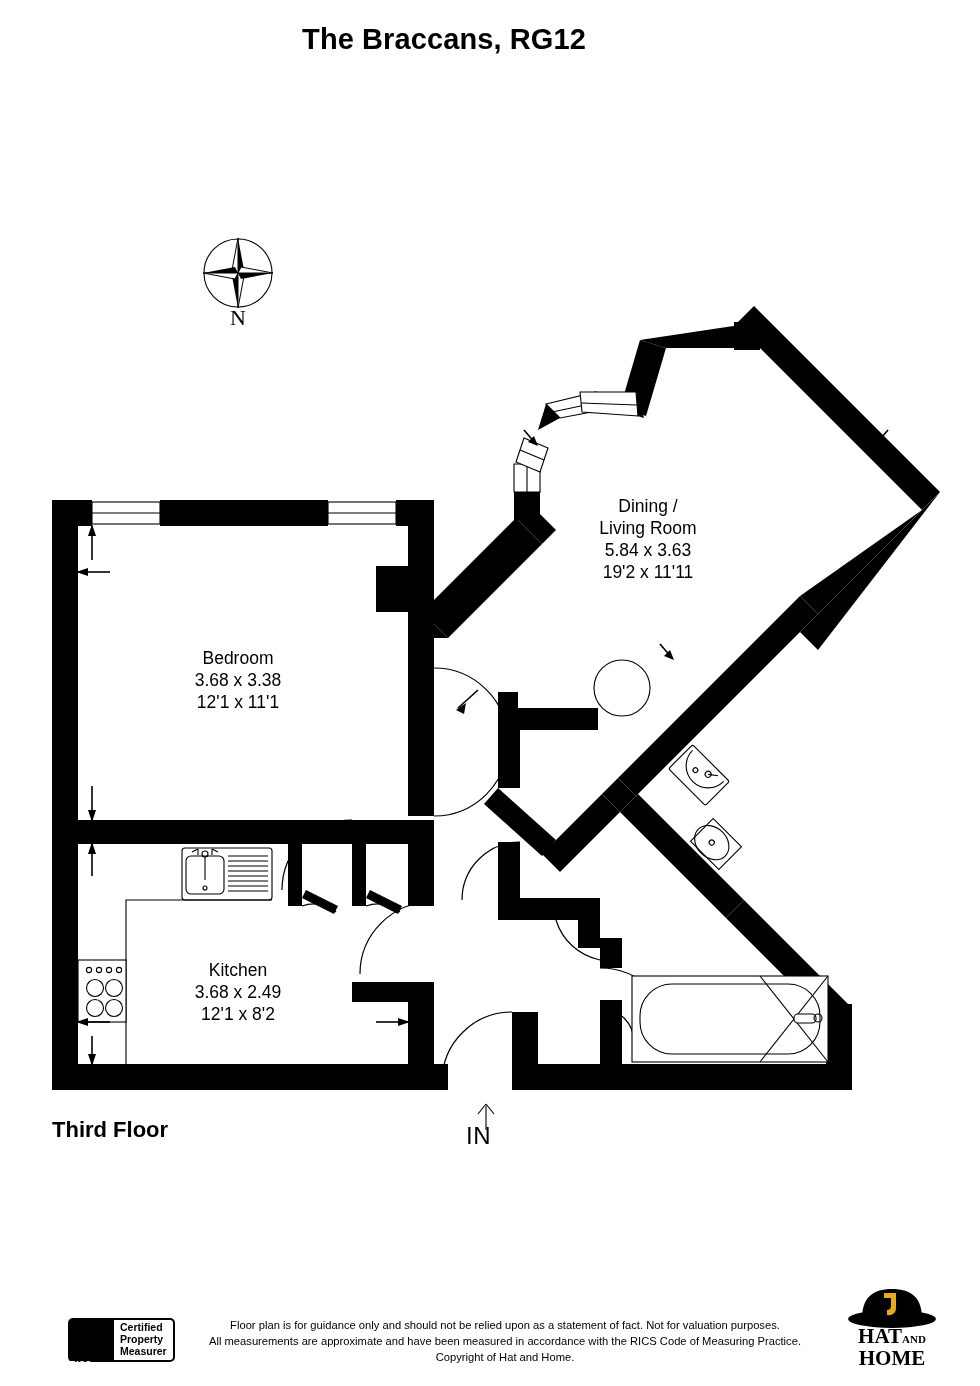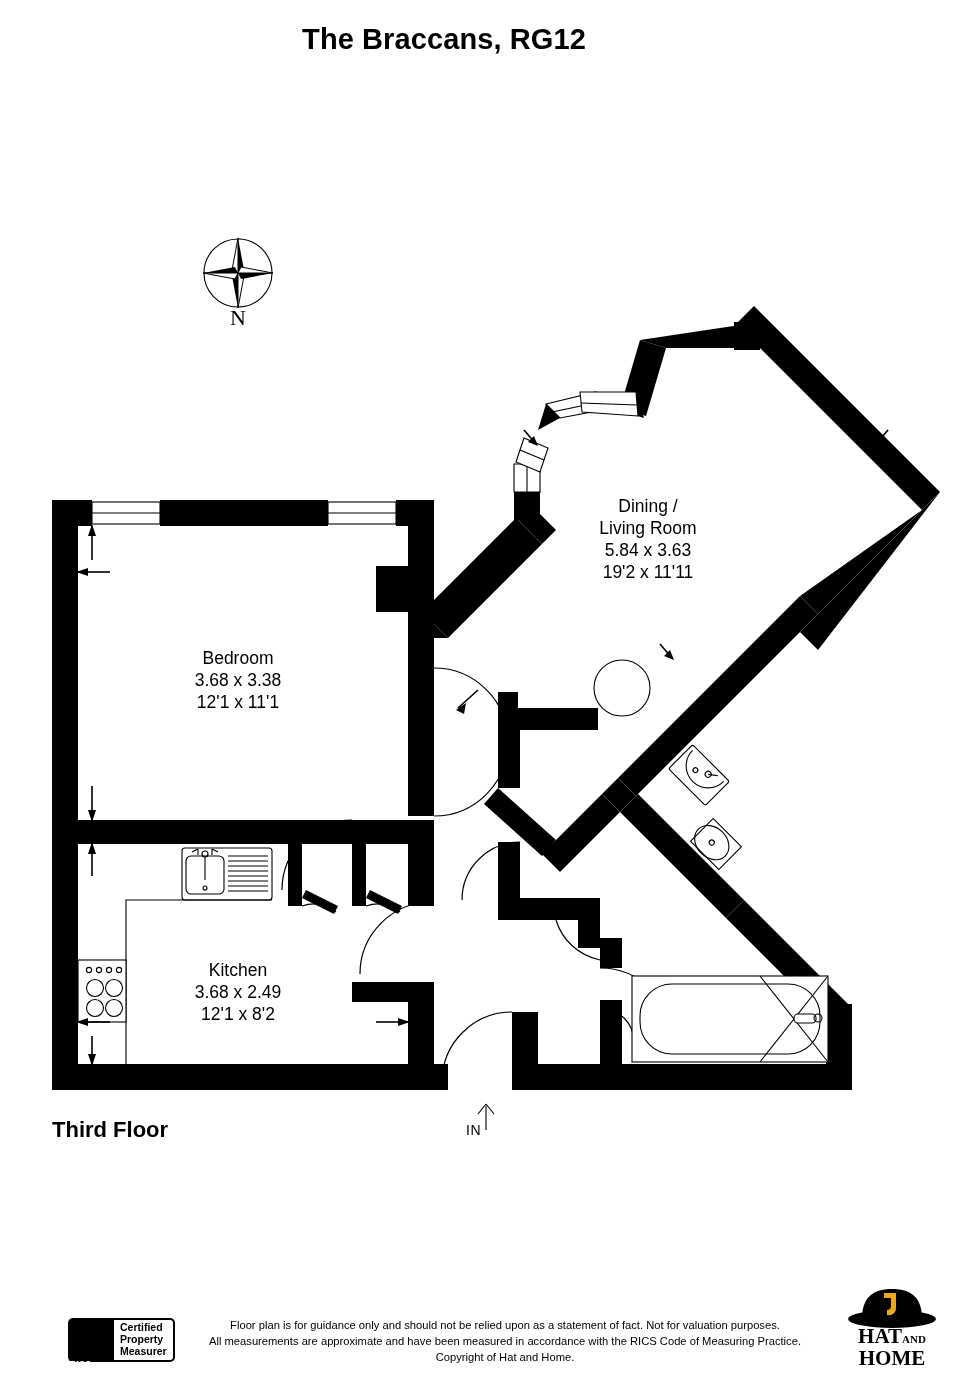--- a/index.html
+++ b/index.html
@@ -88,21 +88,21 @@
     position: absolute;
     left: 52px;
     top: 1117px;
     font-size: 22px;
     font-weight: bold;
   }
   .in-label {
     position: absolute;
     left: 466px;
     top: 1122px;
-    font-size: 14px;
+    font-size: 24px;
     font-weight: normal;
     letter-spacing: 0.5px;
   }
   
   .footer {
     position: absolute;
     left: 0;
     top: 1270px;
     width: 980px;
     height: 116px;

